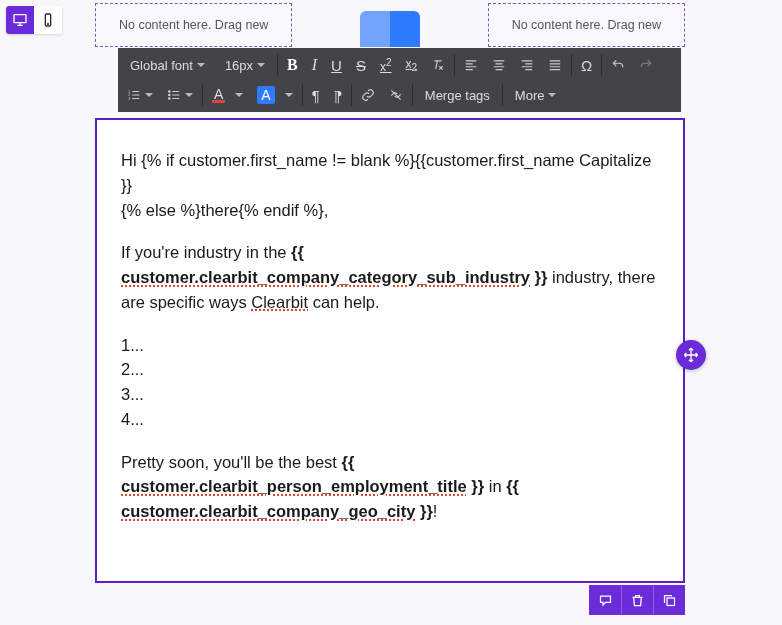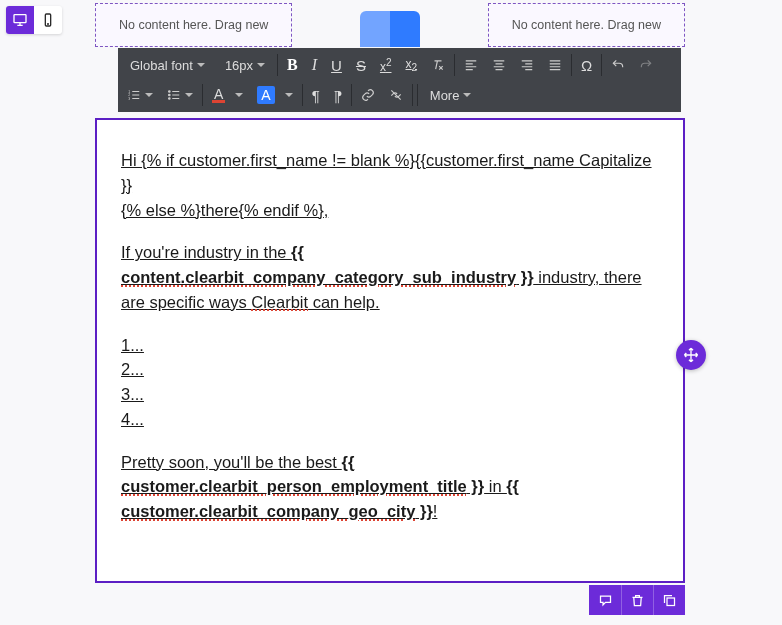--- a/index.html
+++ b/index.html
@@ -102,21 +102,21 @@
       top:118px; left:95px;
       width:590px; height:465px;
       border:2px solid #5c1fc4;
       background:#fff;
     }
     .editor {
       padding: 28px 24px 20px 24px;
       font-size:16.5px; line-height:1.5;
       color:#1a1a1a;
     }
-    .editor p { margin-bottom: 18px; text-decoration: underline; }
+    .editor p { margin-bottom: 18px; }
     .editor .spell { text-decoration: underline dotted #d43; text-decoration-thickness:1.5px; text-underline-offset:2px;}
     .editor b .spell, .editor .spell b { font-weight:700;}
     .editor .list p { margin-bottom:0; }
 
     
     .move-handle {
       position:absolute;
       top: 340px; left: 676px;
       width:30px;height:30px;
       background:#6c2bd9;
@@ -298,36 +298,39 @@
         </svg>
       </div>
     <div class="tbtn">
         <svg viewBox="0 0 24 24" stroke="#ccc" fill="none" stroke-width="2">
           <path d="M10 14a5 5 0 007 0l3-3"></path>
           <path d="M14 10a5 5 0 00-7 0l-3 3"></path>
           <path d="M4 4l16 16"></path>
         </svg>
       </div>
     <span class="tsep"></span>
+    <div class="tbtn wide">
+        <span>Merge tags</span>
+      </div>
     <span class="tsep"></span>
     <div class="tbtn wide">
         <span>More</span>
         <span class="caret"></span>
       </div>
   </div>
 </div>
 
 <div class="editor-frame">
   <div class="editor">
     <p>
       <span>Hi {% if customer.first_name != blank %}{{customer.first_name Capitalize }}</span><br>
       <span>{% else %}there{% endif %},</span>
     </p>
     <p>
-      <span>If you're industry in the </span><b><span>{{</span><br><span class="spell">content.clearbit_company_category_sub_industry</span><span> }}</span></b><span> industry, there are specific ways </span><span class="spell">Clearbit</span><span> can help.</span>
+      <span>If you're industry in the </span><b><span>{{</span><br><span class="spell">customer.clearbit_company_category_sub_industry</span><span> }}</span></b><span> industry, there are specific ways </span><span class="spell">Clearbit</span><span> can help.</span>
     </p>
     <div class="list">
       <p>1...</p>
       <p>2...</p>
       <p>3...</p>
       <p style="margin-bottom:18px">4...</p>
     </div>
     <p>
       <span>Pretty soon, you'll be the best </span><b><span>{{</span><br><span class="spell">customer.clearbit_person_employment_title</span><span> }}</span></b><span> in </span><b><span>{{</span><br><span class="spell">customer.clearbit_company_geo_city</span><span> }}</span></b><span>!</span>
     </p>

